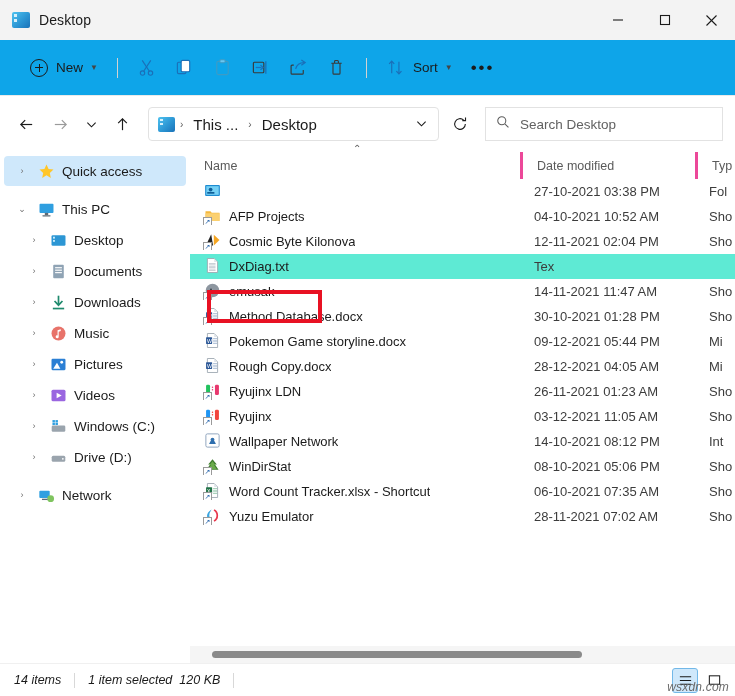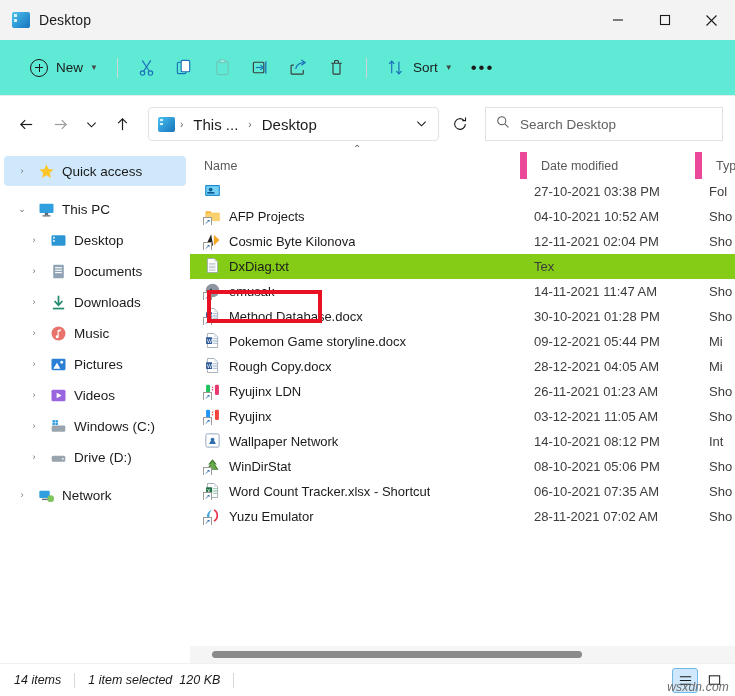--- a/index.html
+++ b/index.html
@@ -37,21 +37,21 @@
   .win-controls { position: absolute; right: 0; top: 0; height: 40px; display: flex; }
   .win-btn {
     width: 47px; height: 40px; display: flex; align-items: center; justify-content: center;
     color: #1a1a1a;
   }
   .win-btn svg { display: block; }
 
   
   .cmdbar {
     height: 56px; flex: 0 0 56px;
-    background: #5eead4;
+    background: #0ea5e9;
     display: flex; align-items: center;
     padding-left: 20px; gap: 0;
     border-bottom: 1px solid #eaeaea;
   }
   .cmd-item {
     height: 36px; display: flex; align-items: center; justify-content: center;
     gap: 7px; border-radius: 4px; padding: 0 9px; color: #1b1b1b;
     font-size: 13.5px; white-space: nowrap;
   }
   .cmd-item.disabled { opacity: .38; }
@@ -140,30 +140,30 @@
   
   .listpane { flex: 1 1 auto; display: flex; flex-direction: column; min-width: 0; position: relative; }
   .colhead {
     height: 27px; flex: 0 0 27px; display: flex; align-items: center;
     font-size: 12.5px; color: #5a5a5a; position: relative; background: #fff;
   }
   .sort-caret {
     position: absolute; left: 163px; top: -9px; font-size: 10px; color: #5a5a5a;
   }
   .ch { padding-left: 14px; position: relative; height: 100%; display: flex; align-items: center; }
-  .ch + .ch { border-left: 7px solid #ec4899; }
+  .ch + .ch { border-left: 3px solid #ec4899; }
   .ch-name { flex: 0 0 330px; }
   .ch-date { flex: 0 0 175px; }
   .ch-type { flex: 1 1 auto; }
 
   .rows { flex: 1 1 auto; overflow: hidden; position: relative; }
   .row {
     height: 25px; display: flex; align-items: center; font-size: 13px; color: #1b1b1b;
   }
-  .row.selected { background: #84cc16; }
+  .row.selected { background: #5eead4; }
   .cell-name { flex: 0 0 330px; display: flex; align-items: center; gap: 8px; padding-left: 14px; overflow: hidden; }
   .cell-date { flex: 0 0 175px; padding-left: 14px; color: #3c3c3c; white-space: nowrap; }
   .cell-type { flex: 1 1 auto; padding-left: 14px; color: #3c3c3c; white-space: nowrap; overflow: hidden; }
   .fico { width: 17px; height: 17px; flex: 0 0 17px; position: relative; display: flex; align-items: center; justify-content: center; }
   .fname { white-space: nowrap; overflow: hidden; text-overflow: clip; }
 
   
   .shortcut-badge {
     position: absolute; left: -1px; bottom: -1px; width: 9px; height: 9px;
     background: #fff; border: 1px solid #9a9a9a; display: flex; align-items: center; justify-content: center;

